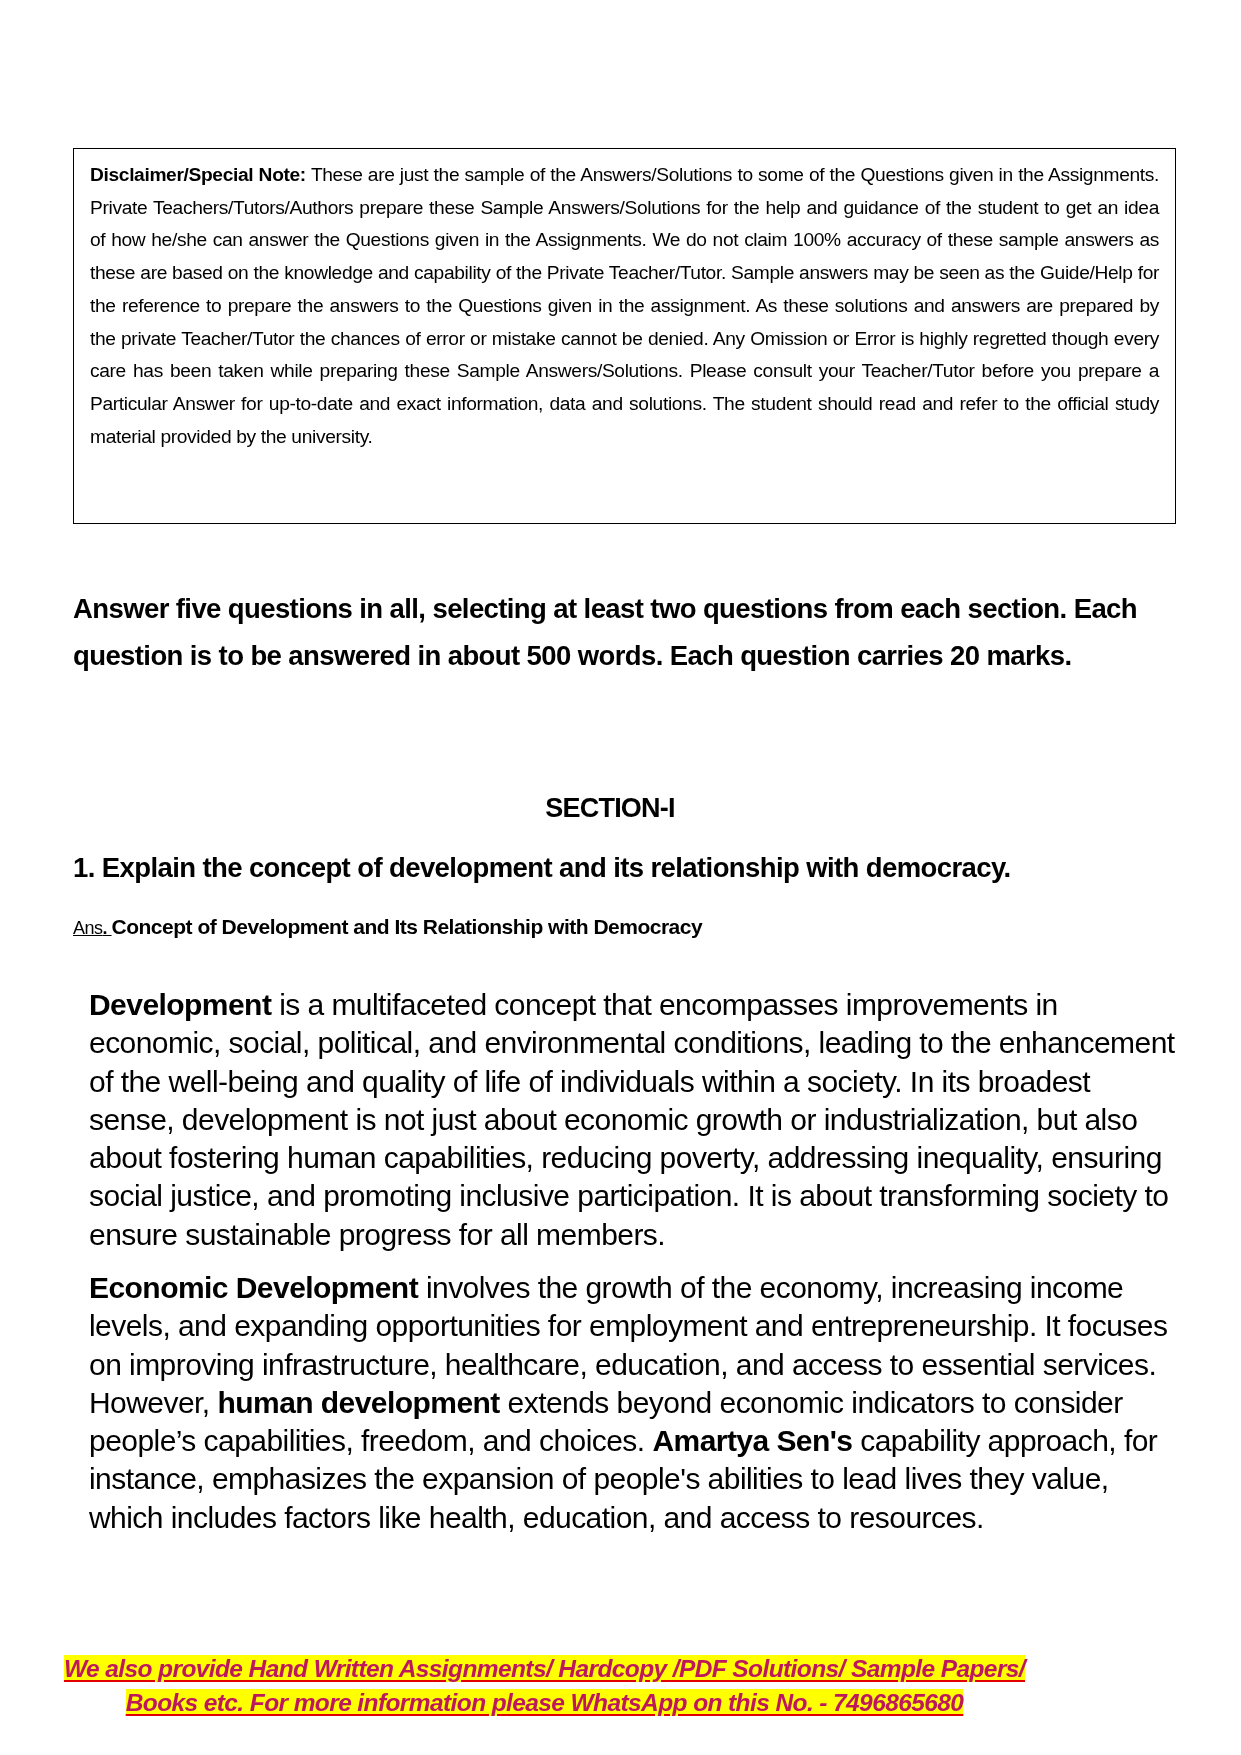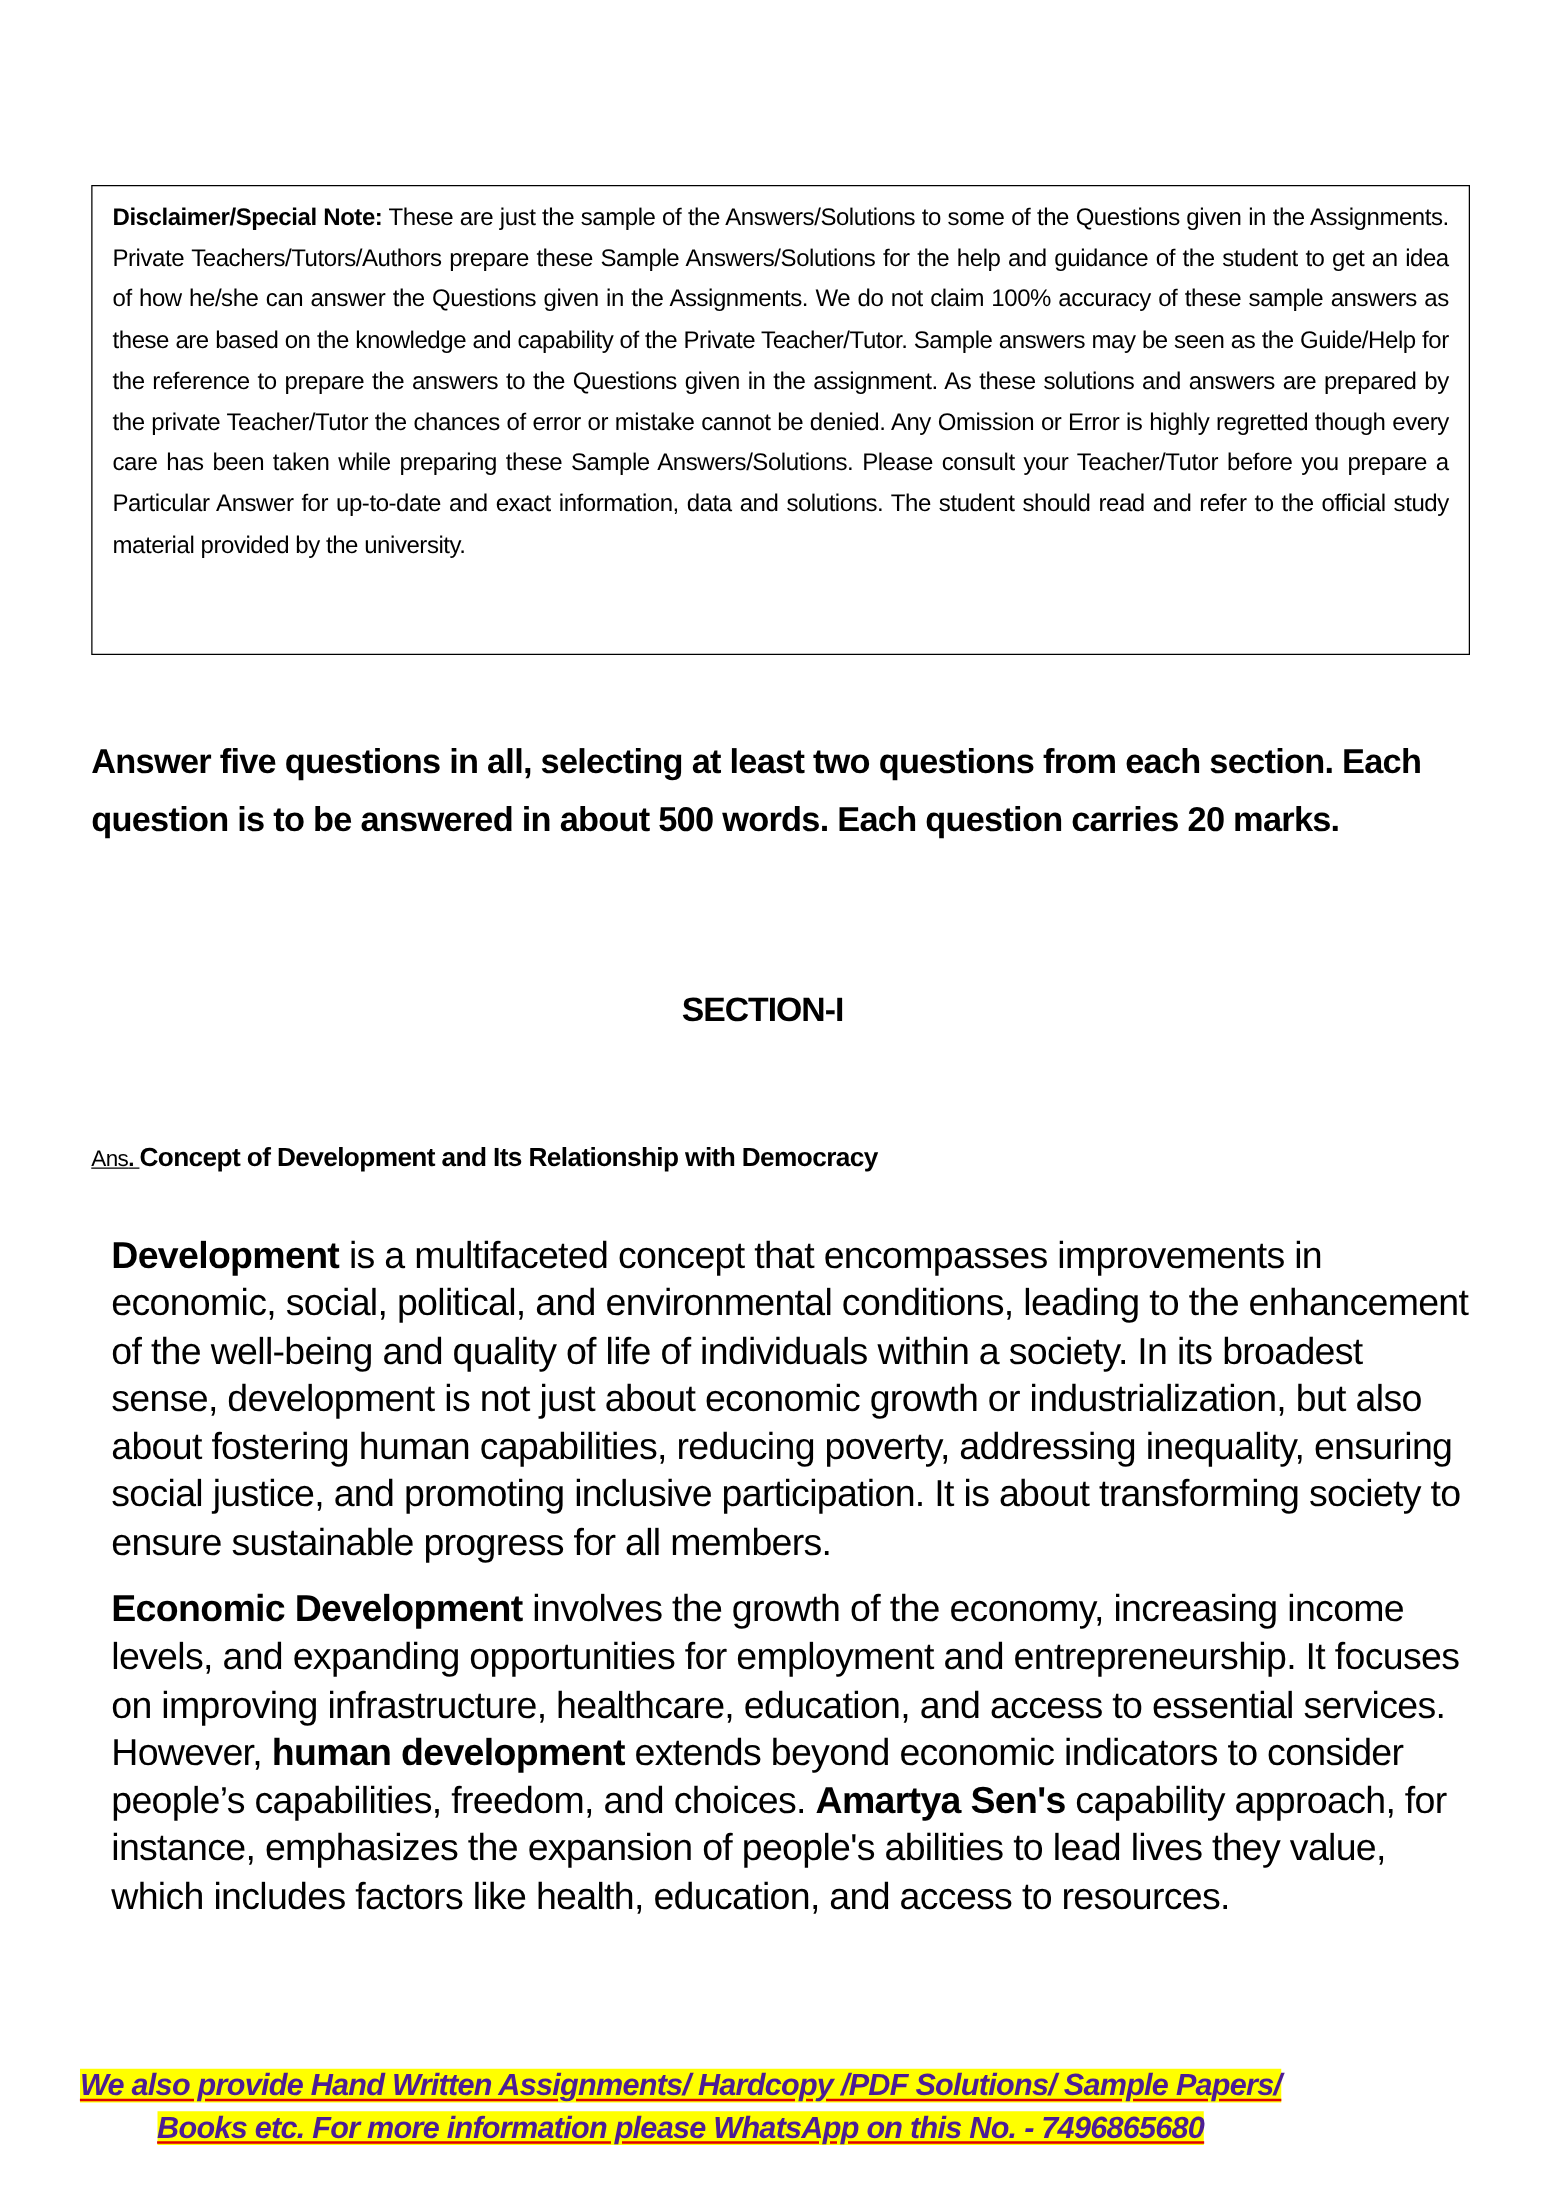--- a/index.html
+++ b/index.html
@@ -103,21 +103,21 @@
     .p2 { top: 1253px; }
     .footer {
       position: absolute;
       left: 0;
       top: 1652px;
       width: 1089px;
       text-align: center;
       font-size: 24.5px;
       font-weight: bold;
       font-style: italic;
-      color: #4c1d95;
+      color: #be185d;
       line-height: 34px;
       letter-spacing: -0.6px;
     }
     .footer span {
       background: #ffff00;
       text-decoration: underline;
       text-decoration-color: #e00000;
       text-underline-offset: 3px;
     }
   </style>
@@ -127,20 +127,21 @@
 <div class="page">
 
   <div class="disclaimer-box">
     <p class="disclaimer-text"><b>Disclaimer/Special Note:</b><span> These are just the sample of the Answers/Solutions to some of the Questions given in the Assignments. Private Teachers/Tutors/Authors prepare these Sample Answers/Solutions for the help and guidance of the student to get an idea of how he/she can answer the Questions given in the Assignments. We do not claim 100% accuracy of these sample answers as these are based on the knowledge and capability of the Private Teacher/Tutor. Sample answers may be seen as the Guide/Help for the reference to prepare the answers to the Questions given in the assignment. As these solutions and answers are prepared by the private Teacher/Tutor the chances of error or mistake cannot be denied. Any Omission or Error is highly regretted though every care has been taken while preparing these Sample Answers/Solutions. Please consult your Teacher/Tutor before you prepare a Particular Answer for up-to-date and exact information, data and solutions. The student should read and refer to the official study material provided by the university.</span></p>
   </div>
 
   <p class="instructions">Answer five questions in all, selecting at least two questions from each section. Each question is to be answered in about 500 words. Each question carries 20 marks.</p>
 
   <h2 class="section-title">SECTION-I</h2>
 
+  <h3 class="question">1. Explain the concept of development and its relationship with democracy.</h3>
 
   <p class="answer-heading"><span class="ans-prefix"><span>Ans</span><b>. </b></span><span class="ans-title">Concept of Development and Its Relationship with Democracy</span></p>
 
   <p class="para p1"><b>Development</b><span> is a multifaceted concept that encompasses improvements in economic, social, political, and environmental conditions, leading to the enhancement of the well-being and quality of life of individuals within a society. In its broadest sense, development is not just about economic growth or industrialization, but also about fostering human capabilities, reducing poverty, addressing inequality, ensuring social justice, and promoting inclusive participation. It is about transforming society to ensure sustainable progress for all members.</span></p>
 
   <p class="para p2"><b>Economic Development</b><span> involves the growth of the economy, increasing income levels, and expanding opportunities for employment and entrepreneurship. It focuses on improving infrastructure, healthcare, education, and access to essential services. However, </span><b>human development</b><span> extends beyond economic indicators to consider people’s capabilities, freedom, and choices. </span><b>Amartya Sen's</b><span> capability approach, for instance, emphasizes the expansion of people's abilities to lead lives they value, which includes factors like health, education, and access to resources.</span></p>
 
   <div class="footer">
     <span>We also provide Hand Written Assignments/ Hardcopy /PDF Solutions/ Sample Papers/</span><br>
     <span>Books etc. For more information please WhatsApp on this No. - 7496865680</span>

